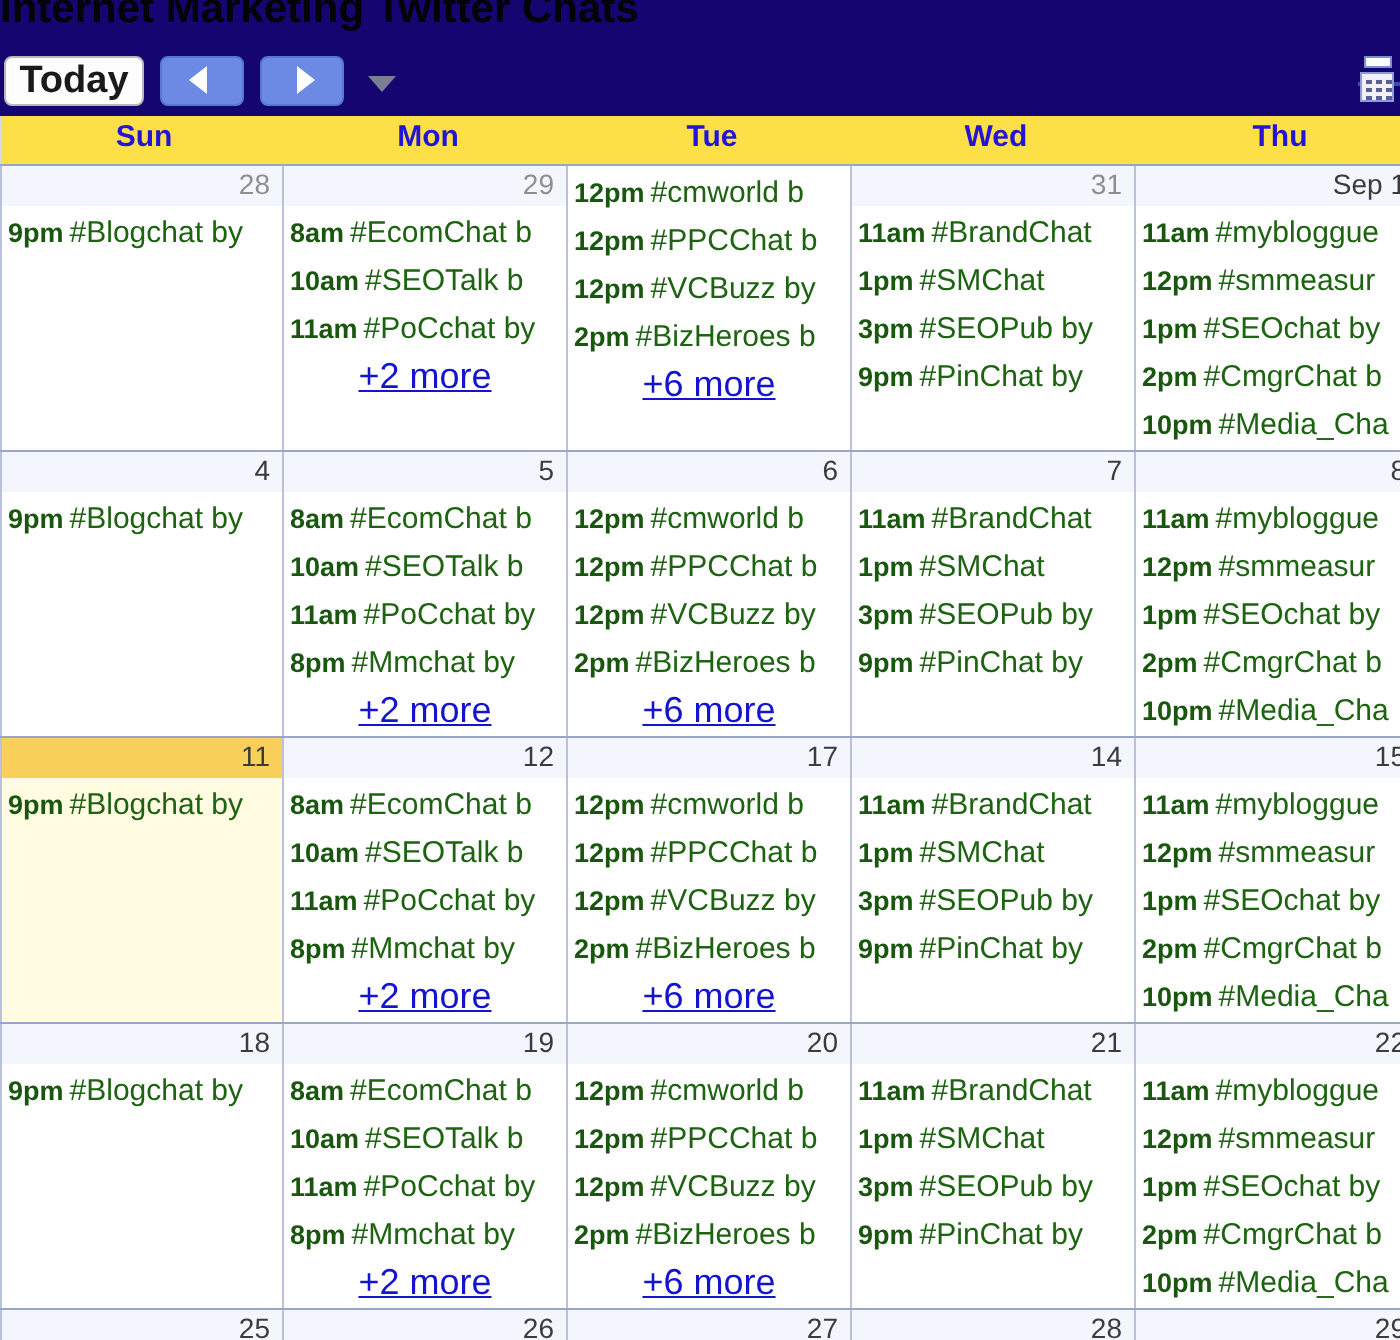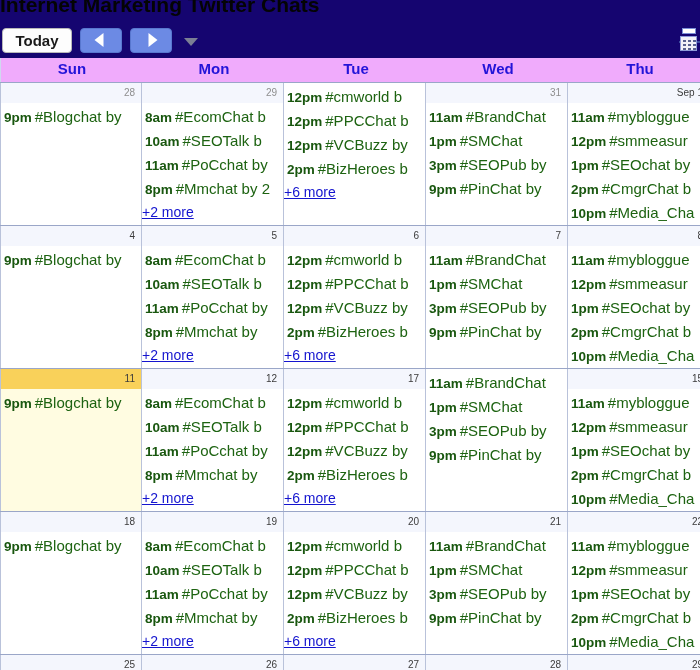--- a/index.html
+++ b/index.html
@@ -41,21 +41,21 @@
     align-items: center;
   }
 
   .today-btn {
     width: 70px;
     height: 25px;
     background: #fdfdfd;
     border: 1px solid #b8b8b8;
     border-radius: 4px;
     font-family: "Liberation Sans", sans-serif;
-    font-size: 15px;
+    font-size: 19px;
     font-weight: bold;
     color: #1a1a1a;
     line-height: 23px;
     text-align: center;
     cursor: pointer;
     margin-left: 2px;
   }
 
   .nav-btn {
     width: 42px;
@@ -162,21 +162,21 @@
     background: #e6ecfb;
     border-left: 1px solid #d0d8ef;
   }
   .dow {
     flex: 0 0 142px;
     text-align: center;
     font-size: 15px;
     font-weight: bold;
     color: #2314d8;
     line-height: 22px;
-    background: #f0abfc;
+    background: #fde047;
   }
   .dow:last-child { flex: 0 0 142px; }
 
   .weeks { border-top: 1px solid #9aa6c8; }
 
   .week {
     display: flex;
     height: 143px;
     border-bottom: 1px solid #9aa6c8;
   }
@@ -188,21 +188,21 @@
     border-right: 1px solid #b9c2da;
     overflow: hidden;
   }
   .day:first-child { border-left: 1px solid #b9c2da; }
 
   .day-num-bar {
     height: 20px;
     background: #f4f6fd;
     text-align: right;
     padding-right: 6px;
-    font-size: 10px;
+    font-size: 14px;
     line-height: 19px;
     color: #555555;
   }
   .day.out .day-num-bar { color: #8e8e8e; }
   .day.inmonth .day-num-bar { color: #3b3b3b; }
 
   .day.today .day-num-bar {
     background: #f9d15a;
     color: #3b3b3b;
   }
@@ -227,21 +227,22 @@
     font-weight: bold;
     font-size: 13.5px;
     color: #19570f;
     margin-right: 3px;
   }
   .event .n { color: #1d6311; }
 
   .more {
     height: 22px;
     line-height: 20px;
-    font-size: 14px;
+    text-align: center;
+    font-size: 18px;
     color: #1414cf;
     text-decoration: underline;
     cursor: pointer;
   }
 </style>
 </head>
 <body>
 
 <div class="topbar">
 
@@ -300,21 +301,20 @@
           <div class="events">
             <div class="event"><span class="t">9pm</span><span class="n">#Blogchat by</span></div>
           </div>
         </div>
         <div class="day out">
           <div class="day-num-bar">29</div>
           <div class="events">
             <div class="event"><span class="t">8am</span><span class="n">#EcomChat b</span></div>
             <div class="event"><span class="t">10am</span><span class="n">#SEOTalk b</span></div>
             <div class="event"><span class="t">11am</span><span class="n">#PoCchat by</span></div>
-            <div class="event"><span class="t">8pm</span><span class="n">#Mmchat by 2</span></div>
             <div class="more">+2 more</div>
           </div>
         </div>
         <div class="day out">
           <div class="events">
             <div class="event"><span class="t">12pm</span><span class="n">#cmworld b</span></div>
             <div class="event"><span class="t">12pm</span><span class="n">#PPCChat b</span></div>
             <div class="event"><span class="t">12pm</span><span class="n">#VCBuzz by</span></div>
             <div class="event"><span class="t">2pm</span><span class="n">#BizHeroes b</span></div>
             <div class="more">+6 more</div>
@@ -408,20 +408,21 @@
           <div class="day-num-bar">17</div>
           <div class="events">
             <div class="event"><span class="t">12pm</span><span class="n">#cmworld b</span></div>
             <div class="event"><span class="t">12pm</span><span class="n">#PPCChat b</span></div>
             <div class="event"><span class="t">12pm</span><span class="n">#VCBuzz by</span></div>
             <div class="event"><span class="t">2pm</span><span class="n">#BizHeroes b</span></div>
             <div class="more">+6 more</div>
           </div>
         </div>
         <div class="day inmonth">
+          <div class="day-num-bar">14</div>
           <div class="events">
             <div class="event"><span class="t">11am</span><span class="n">#BrandChat</span></div>
             <div class="event"><span class="t">1pm</span><span class="n">#SMChat</span></div>
             <div class="event"><span class="t">3pm</span><span class="n">#SEOPub by</span></div>
             <div class="event"><span class="t">9pm</span><span class="n">#PinChat by</span></div>
           </div>
         </div>
         <div class="day inmonth">
           <div class="day-num-bar">15</div>
           <div class="events">

